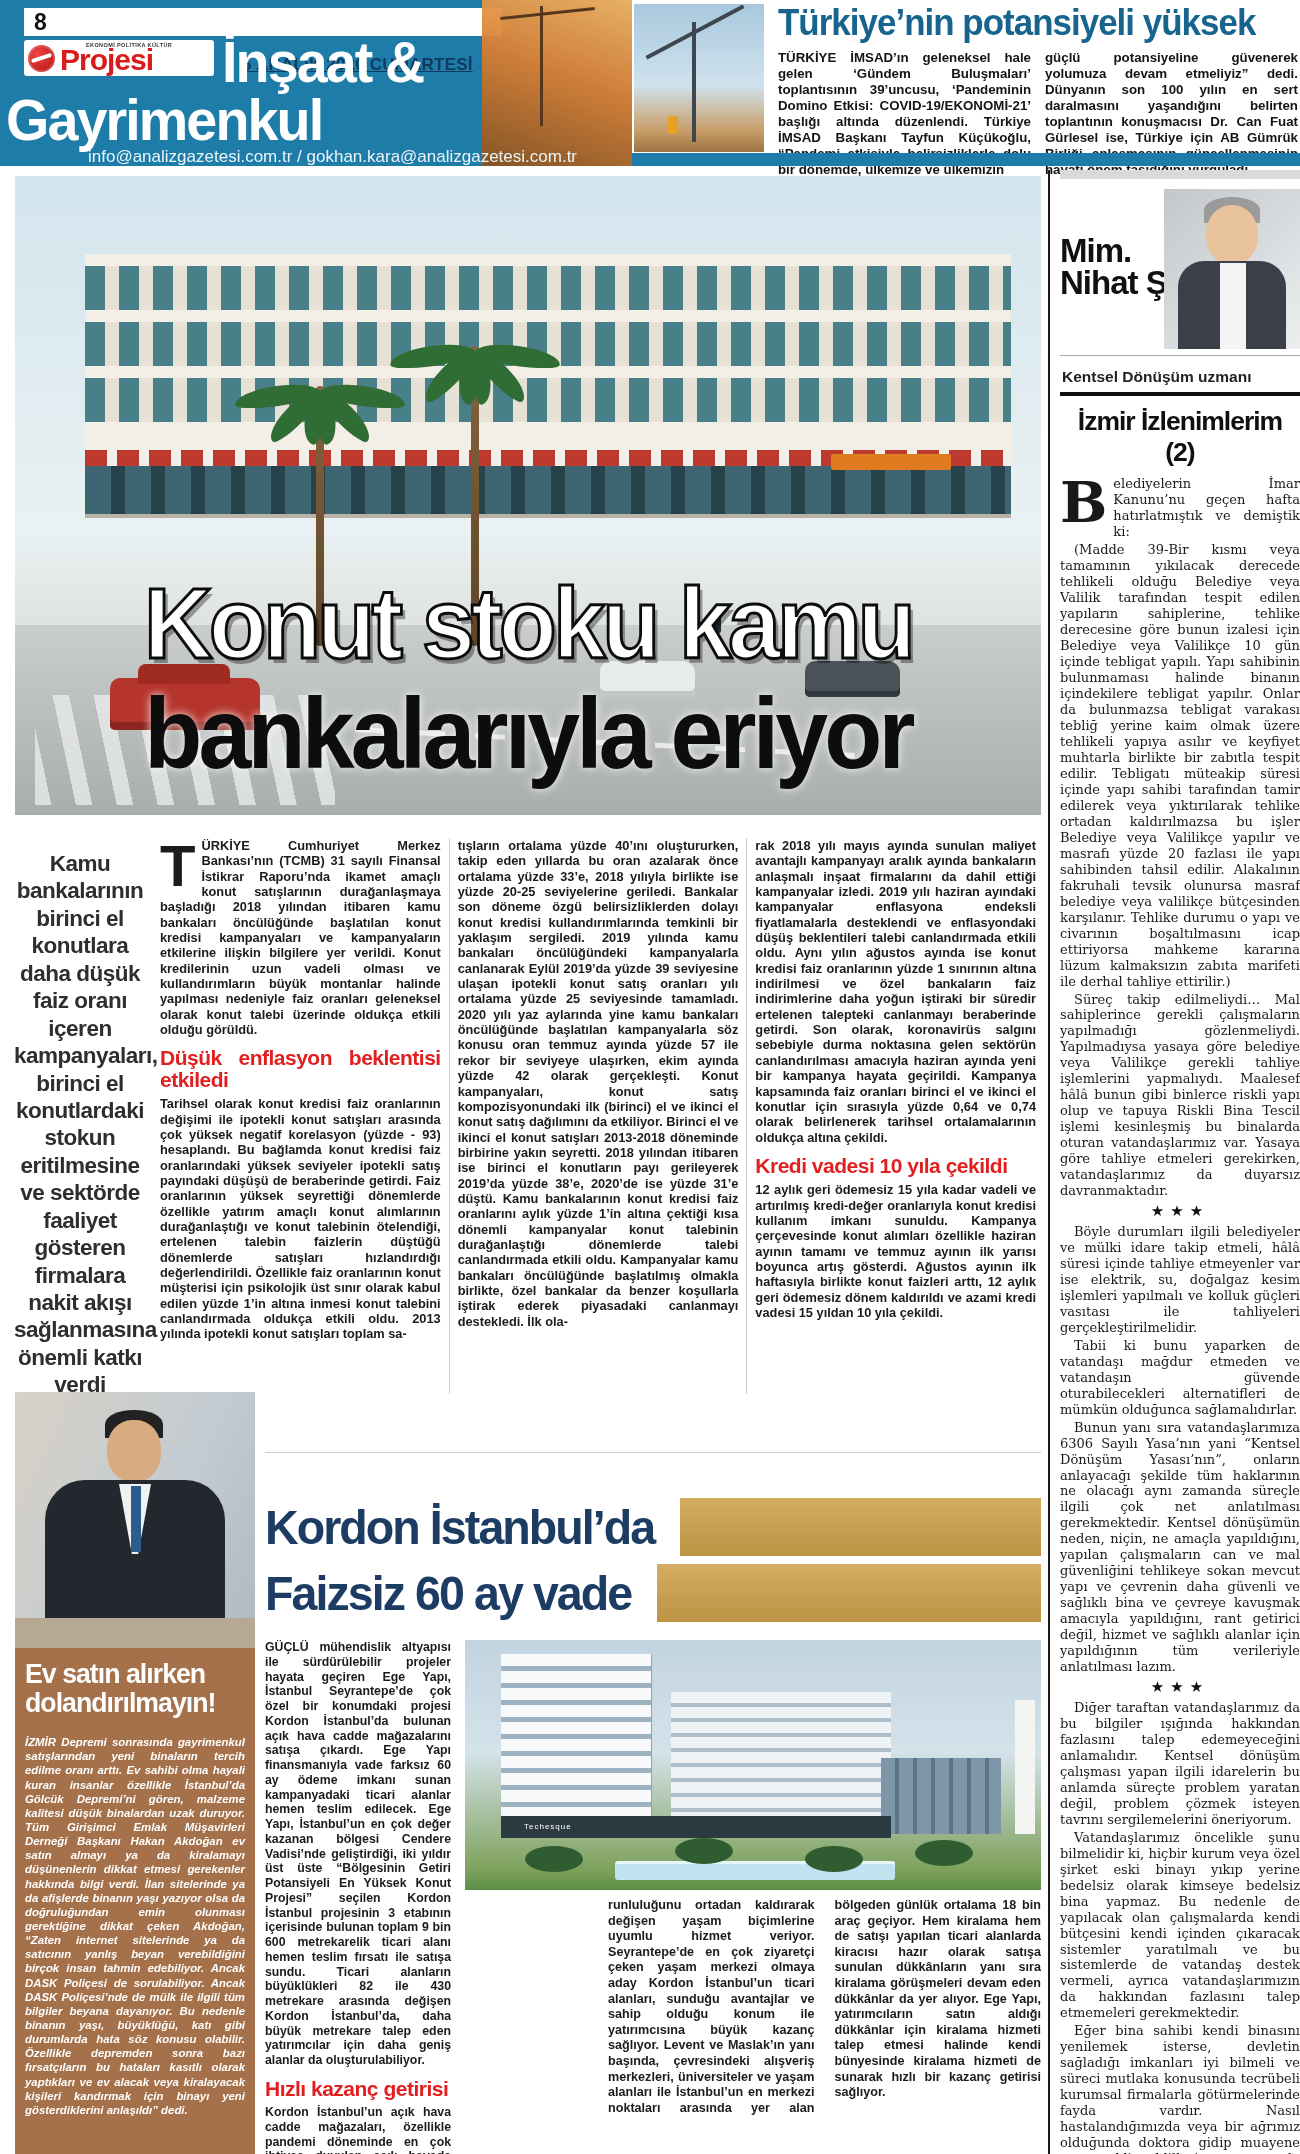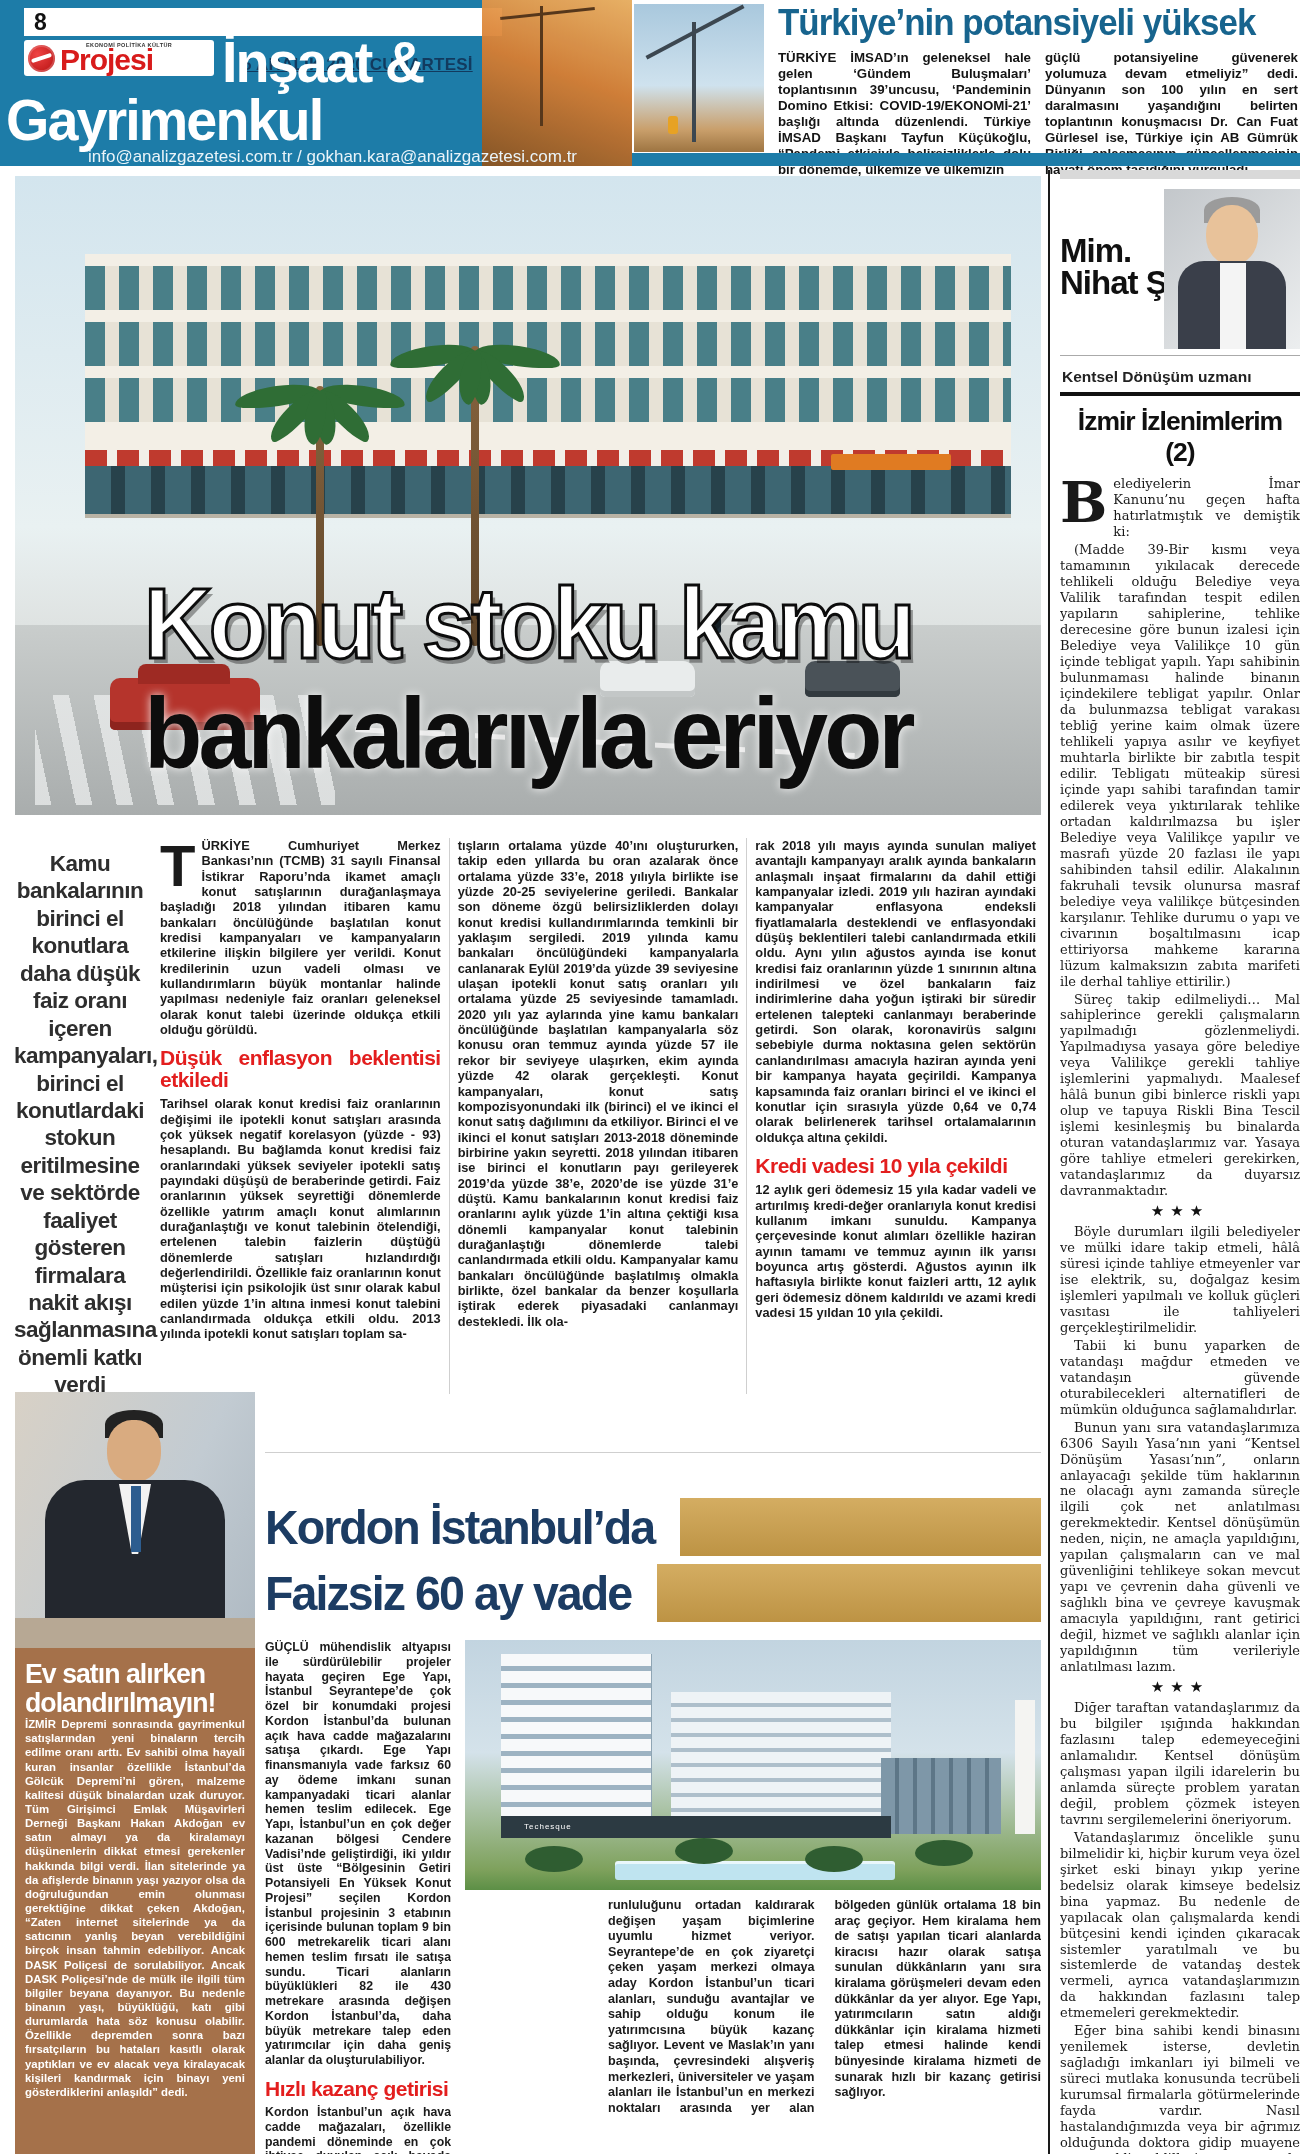--- a/index.html
+++ b/index.html
@@ -131,22 +131,22 @@
   .fp-suit{position:absolute;left:30px;top:88px;width:180px;height:140px;background:#23272e;
       border-radius:40px 40px 0 0;}
   .fp-shirt{position:absolute;left:104px;top:92px;width:32px;height:70px;background:#f2f2f2;
       clip-path:polygon(0 0,100% 0,60% 100%,40% 100%);}
   .fp-tie{position:absolute;left:116px;top:94px;width:10px;height:66px;background:#2d5d8f;}
   .fp-desk{position:absolute;left:0;bottom:0;width:100%;height:30px;background:#b7a894;}
   .fraud-text{position:absolute;left:0;top:256px;width:240px;height:506px;padding:12px 10px;
       box-sizing:border-box;overflow:hidden;}
   .fraud-h{font-size:27.5px;line-height:1.04;font-weight:bold;color:#fff;letter-spacing:-1px;
       transform:scaleX(.97);transform-origin:left;white-space:nowrap;}
-  .fraud-body{margin-top:0;font-size:11.4px;line-height:1.24;font-weight:600;color:#fff;
-      text-align:justify;}
+  .fraud-body{margin-top:18px;font-size:11.4px;line-height:1.24;font-weight:600;color:#fff;
+      text-align:justify;font-style:italic;}
   
   .kordon{position:absolute;left:265px;top:1494px;width:776px;height:660px;}
   .k-hrow{position:relative;height:66px;display:flex;align-items:center;}
   .k-htext{font-size:48px;font-weight:bold;color:#1c3c63;letter-spacing:-2px;white-space:nowrap;
       transform:scaleX(.97);transform-origin:left;z-index:2;padding-right:14px;background:transparent;}
   .k-gold{flex:1;height:58px;background:linear-gradient(#d4ad62,#bd9344);}
   .k-content{position:absolute;left:0;top:146px;width:776px;height:571px;}
   .k-col1{position:absolute;left:0;top:0;width:186px;height:514px;overflow:hidden;
       font-size:12.3px;line-height:1.2;font-weight:600;color:#1b1b1b;text-align:justify;}
   .k-photo{position:absolute;left:200px;top:0;width:576px;height:250px;overflow:hidden;

